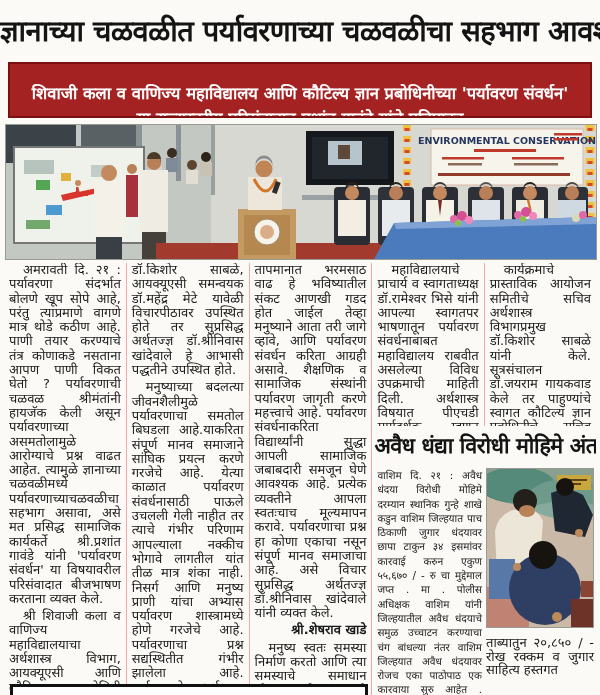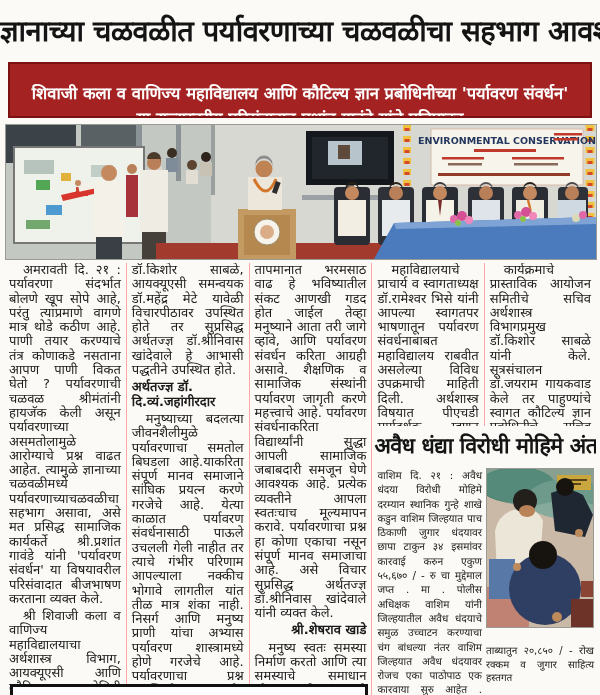--- a/index.html
+++ b/index.html
@@ -48,21 +48,21 @@
   .article2-row { display:flex; padding:0 2px 0 5px; }
   .article2-body {
     flex:1; font-size:10.3px; line-height:14.3px; text-align:justify;
     overflow:hidden; padding-right:4px;
   }
   .article2-photo-col { width:108px; flex:none; }
   .crime-photo {
     width:106px; height:158px; border:1px solid #9a9a94; background:#cbb9a8; overflow:hidden;
   }
   .photo-caption {
-    margin-top:16px; font-size:10px; line-height:13.5px; text-align:justify;
+    margin-top:8px; font-size:13px; line-height:13.5px; text-align:justify;
   }
   .bottom-box {
     position:absolute; top:684px; left:10px; width:352px; height:50px;
     border:3px solid #111; background:#fff;
   }
 </style>
 </head>
 <body>
 
 <div class="page">
@@ -220,21 +220,20 @@
     </svg>
   </div>
 
   <div class="cols">
     <div class="col">
       <p class="indent">अमरावती दि. २१ : पर्यावरणा संदर्भात बोलणे खूप सोपे आहे, परंतु त्याप्रमाणे वागणे मात्र थोडे कठीण आहे. पाणी तयार करण्याचे तंत्र कोणाकडे नसताना आपण पाणी विकत घेतो ? पर्यावरणाची चळवळ श्रीमंतांनी हायजॅक केली असून पर्यावरणाच्या असमतोलामुळे आरोग्याचे प्रश्न वाढत आहेत. त्यामुळे ज्ञानाच्या चळवळीमध्ये पर्यावरणाच्याचळवळीचा सहभाग असावा, असे मत प्रसिद्ध सामाजिक कार्यकर्ते श्री.प्रशांत गावंडे यांनी 'पर्यावरण संवर्धन' या विषयावरील परिसंवादात बीजभाषण करताना व्यक्त केले.</p>
       <p class="indent">श्री शिवाजी कला व वाणिज्य महाविद्यालयाचा अर्थशास्त्र विभाग, आयक्यूएसी आणि कौटिल्य ज्ञान प्रबोधिनी यांच्या संयुक्त विद्यमाने महाविद्यालयाच्या डॉ.पंजाबराव देशमुख सभागृहात 'पर्यावरण संवर्धन' या विषयावर आयोजित एक दिवसीय परिसंवादात ते बोलत होते. श्री शिवाजी शिक्षण संस्थेचे सचिव श्री.शेषराव खाडे यांच्या अध्यक्षतेत अर्थतज्ज्ञ डॉ.डी.व्ही. जहागिरदार यांच्या हस्ते या परिसंवादाचे उद्घाटन झाले. महाविद्यालयाचे प्राचार्य डॉ.रामेश्वर भिसे, अर्थशास्त्र विभागप्रमुख</p>
     </div>
     <div class="col">
       <p>डॉ.किशोर साबळे, आयक्यूएसी समन्वयक डॉ.महेंद्र मेटे यावेळी विचारपीठावर उपस्थित होते तर सुप्रसिद्ध अर्थतज्ज्ञ डॉ.श्रीनिवास खांदेवाले हे आभासी पद्धतीने उपस्थित होते.</p>
-      <p class="subhead left">अर्थतज्ज्ञ डॉ. दि.व्यं.जहांगीरदार</p>
       <p class="indent">मनुष्याच्या बदलत्या जीवनशैलीमुळे पर्यावरणाचा समतोल बिघडला आहे.याकरिता संपूर्ण मानव समाजाने सांघिक प्रयत्न करणे गरजेचे आहे. येत्या काळात पर्यावरण संवर्धनासाठी पाऊले उचलली गेली नाहीत तर त्याचे गंभीर परिणाम आपल्याला नक्कीच भोगावे लागतील यांत तीळ मात्र शंका नाही. निसर्ग आणि मनुष्य प्राणी यांचा अभ्यास पर्यावरण शास्त्रामध्ये होणे गरजेचे आहे. पर्यावरणाचा प्रश्न सद्यस्थितीत गंभीर झालेला आहे. पर्यावरणाचे अर्थशास्त्र समजून घेणे महत्त्वाचे आहे, असे परिसंवादाचे उद्घाटक व कौटिल्य ज्ञान प्रबोधिनीचेसंचालक अर्थतज्ज्ञ डॉ. दि,व्यं.जहांगीरदार म्हणाले.</p>
 
     </div>
     <div class="col">
       <p>तापमानात भरमसाठ वाढ हे भविष्यातील संकट आणखी गडद होत जाईल तेव्हा मनुष्याने आता तरी जागे व्हावे, आणि पर्यावरण संवर्धन करिता आग्रही असावे. शैक्षणिक व सामाजिक संस्थांनी पर्यावरण जागृती करणे महत्त्वाचे आहे. पर्यावरण संवर्धनाकरिता विद्यार्थ्यांनी सुद्धा आपली सामाजिक जबाबदारी समजून घेणे आवश्यक आहे. प्रत्येक व्यक्तीने आपला स्वतःचाच मूल्यमापन करावे. पर्यावरणाचा प्रश्न हा कोणा एकाचा नसून संपूर्ण मानव समाजाचा आहे. असे विचार सुप्रसिद्ध अर्थतज्ज्ञ डॉ.श्रीनिवास खांदेवाले यांनी व्यक्त केले.</p>
       <p class="subhead">श्री.शेषराव खाडे</p>
       <p class="indent">मनुष्य स्वतः समस्या निर्माण करतो आणि त्या समस्याचे समाधान शोधण्यासाठी आपले संपूर्ण आयुष्य खर्ची घालतो. हिंदू धर्मातील प्रत्येक सणामागे विज्ञान आहे. आधुनिकतेशी स्पर्धा करताना चांगल्या परंपराकडे दुर्लक्ष करणे योग्य होणार नाही.आपल्या संस्कृती चा अभ्यास होणे ही काळाची गरज आहे. यातूनच पर्यावरण संवर्धन शक्य असल्याचे मत परिसंवादाचे अध्यक्ष श्री.शेषराव खाडे यांनी व्यक्त केले.</p>
     </div>
     <div class="right-wrap">
       <div class="right-top">

